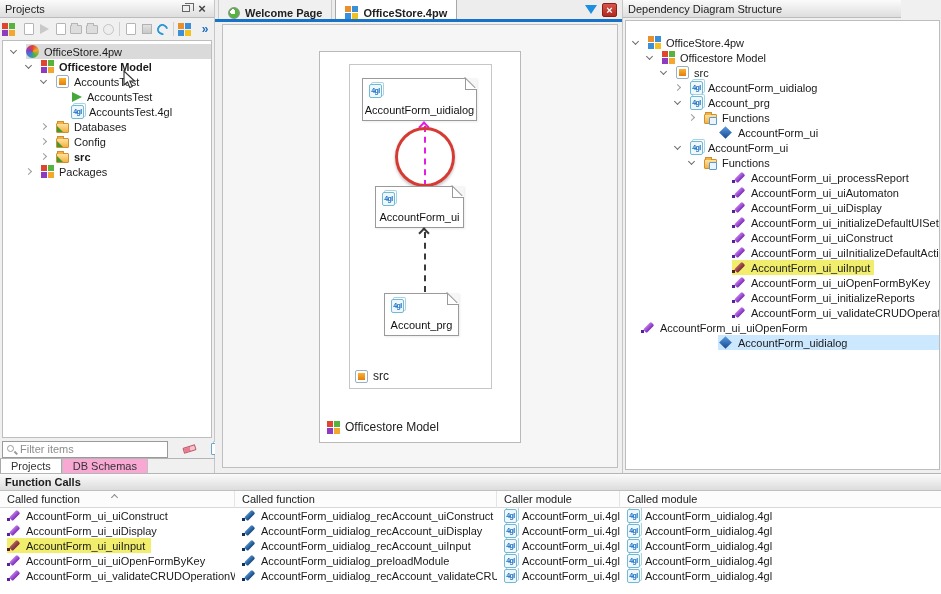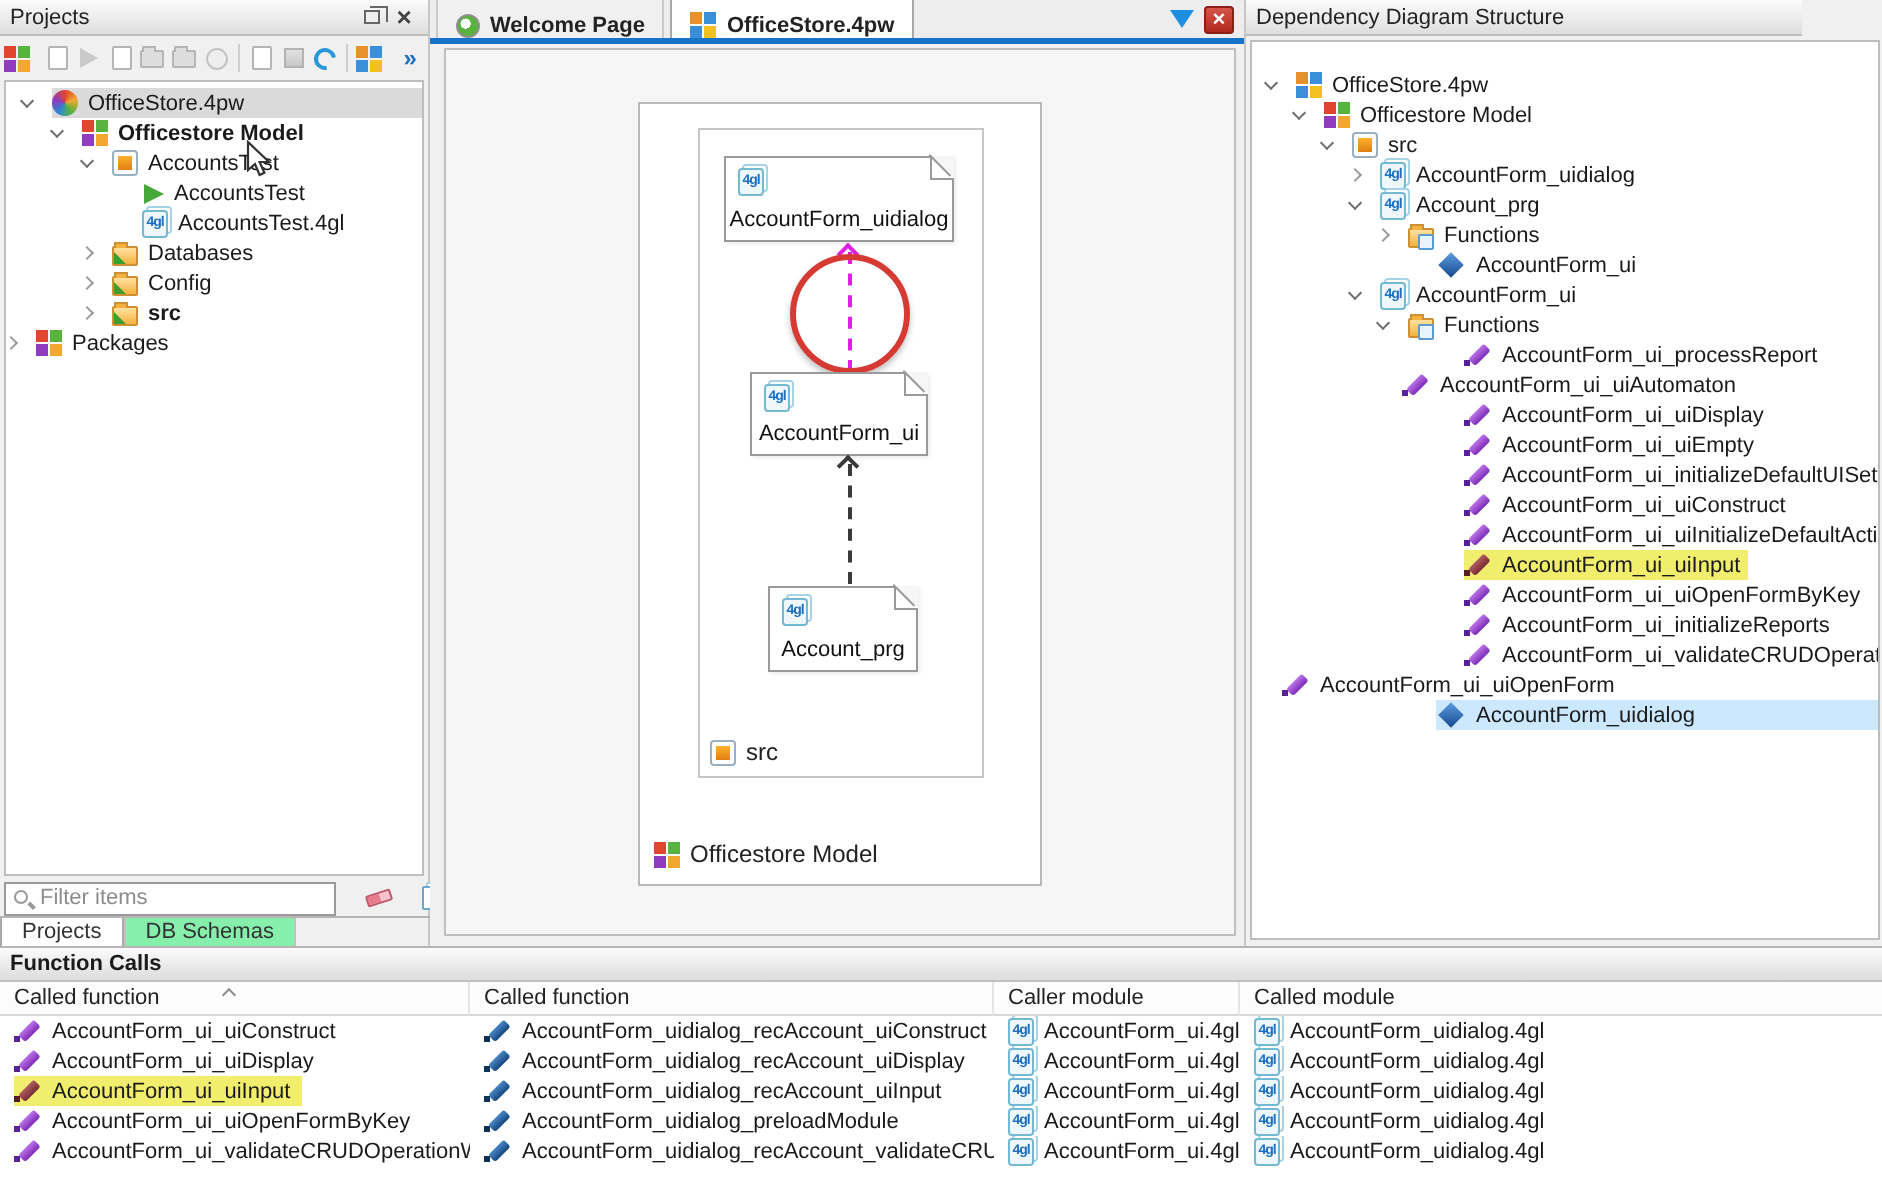--- a/index.html
+++ b/index.html
@@ -99,21 +99,21 @@
   #filter-input { width:166px; height:17px; border:1px solid #9a9a9a; background:#fff; font-family:"Liberation Sans",sans-serif; font-size:11px; padding:0 3px 0 17px; color:#333; }
   #filter-input::placeholder { color:#8c8c8c; }
   .mag { position:absolute; left:5px; top:4px; width:7px; height:7px; border:1.4px solid #9a9a9a; border-radius:50%; }
   .mag::after { content:""; position:absolute; left:6px; top:6px; width:4px; height:1.5px; background:#9a9a9a; transform:rotate(45deg); }
   .i-eraser { width:13px; height:6px; border-radius:1px; background:linear-gradient(90deg,#e87b8e 0 55%, #f5c3cb 55%); border:1px solid #c05568; transform:rotate(-18deg); }
   .i-copy { width:11px; height:12px; background:#fff; border:1px solid #6aa7c8; border-radius:1px; position:relative; box-shadow:2px -2px 0 -1px #fff, 2px -2px 0 0 #a8cfe2; }
   .i-copy::after { position:absolute; right:-3px; bottom:-4px; font-weight:bold; font-size:9px; color:#2e8b2e; }
   .i-copy.minus::after { content:"−"; }
   .i-copy.plus::after { content:"+"; }
   #left-tabs { position:absolute; left:0; top:458px; width:215px; height:15px; display:flex; border-top:1px solid #b5b5b5; }
-  .btab { padding:0 10px; display:flex; align-items:center; height:15px; border:1px solid #c0c0c0; border-top:none; background:#86efac; color:#333; }
+  .btab { padding:0 10px; display:flex; align-items:center; height:15px; border:1px solid #c0c0c0; border-top:none; background:#f9a8d4; color:#333; }
   .btab.active { background:#fff; border-color:#a9a9a9; }
 
   
   #center-panel { position:absolute; left:215px; top:0; width:407px; height:473px; background:#f0f0f0; }
   #center-tabbar { position:absolute; left:0; top:0; width:100%; height:19px; display:flex; align-items:flex-end; background:#ededed; }
   .ctab { height:36px; display:flex; align-items:flex-end; padding:0 9px; gap:5px; background:#f0f0f0; border:1px solid #c9c9c9; border-bottom:none; margin-left:3px; color:#222;font-weight:bold; }
   .ctab.active { background:#fff; border-color:#a8a8a8; }
   #tabbar-right { margin-left:auto; display:flex; align-items:center; gap:5px; padding-right:5px; height:19px; }
   .i-tri-down { width:0; height:0; border-left:6px solid transparent; border-right:6px solid transparent; border-top:9px solid #1d8fe0; }
   .i-close-red { width:15px; height:14px; background:linear-gradient(#d6544a,#b02a20); border:1px solid #8e1f16; border-radius:2px; color:#fff; font-weight:bold; font-size:11px; line-height:12px; text-align:center; }
@@ -256,21 +256,21 @@
             <span>Config</span>
           </span>
       </div>
       <div class="trow" style="padding-left:38px">
         <span class="chev r"></span>
         <span class="wrap bold">
             <span class="ic i-folder fg"></span>
             <span>src</span>
           </span>
       </div>
-      <div class="trow" style="">
+      <div class="trow" style="padding-left:23px">
         <span class="chev r"></span>
         <span class="wrap">
             <span class="ic i-blocks"></span>
             <span>Packages</span>
           </span>
       </div>
     </div>
 
     <div id="filter-row">
       <span style="position:relative">
@@ -424,39 +424,32 @@
             <span>Functions</span>
           </span>
         </div>
       <div class="trow" style="padding-left:91px">
           <span class="chev blank"></span>
           <span class="wrap">
             <span class="ic i-pen"></span>
             <span>AccountForm_ui_processReport</span>
           </span>
         </div>
-      <div class="trow" style="padding-left:60px">
+      <div class="trow" style="padding-left:91px">
           <span class="chev blank"></span>
           <span class="wrap">
             <span class="ic i-pen"></span>
             <span>AccountForm_ui_uiAutomaton</span>
           </span>
         </div>
       <div class="trow" style="padding-left:91px">
           <span class="chev blank"></span>
           <span class="wrap">
             <span class="ic i-pen"></span>
             <span>AccountForm_ui_uiDisplay</span>
-          </span>
-        </div>
-      <div class="trow" style="padding-left:91px">
-          <span class="chev blank"></span>
-          <span class="wrap">
-            <span class="ic i-pen"></span>
-            <span>AccountForm_ui_uiEmpty</span>
           </span>
         </div>
       <div class="trow" style="padding-left:91px">
           <span class="chev blank"></span>
           <span class="wrap">
             <span class="ic i-pen"></span>
             <span>AccountForm_ui_initializeDefaultUISettings</span>
           </span>
         </div>
       <div class="trow" style="padding-left:91px">

